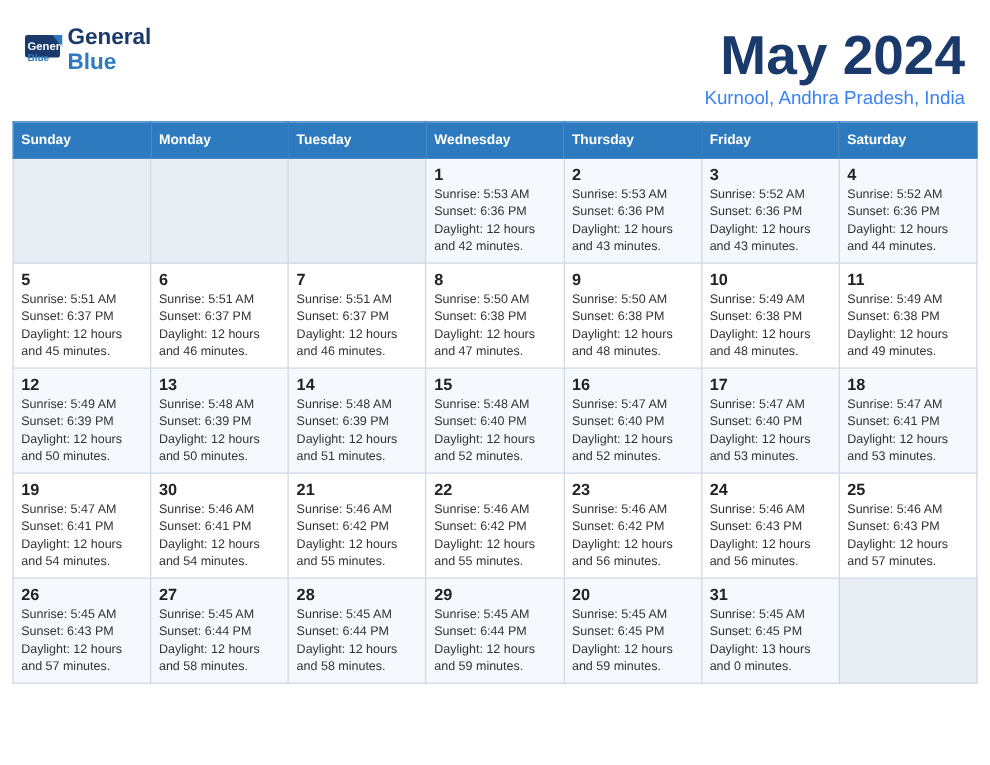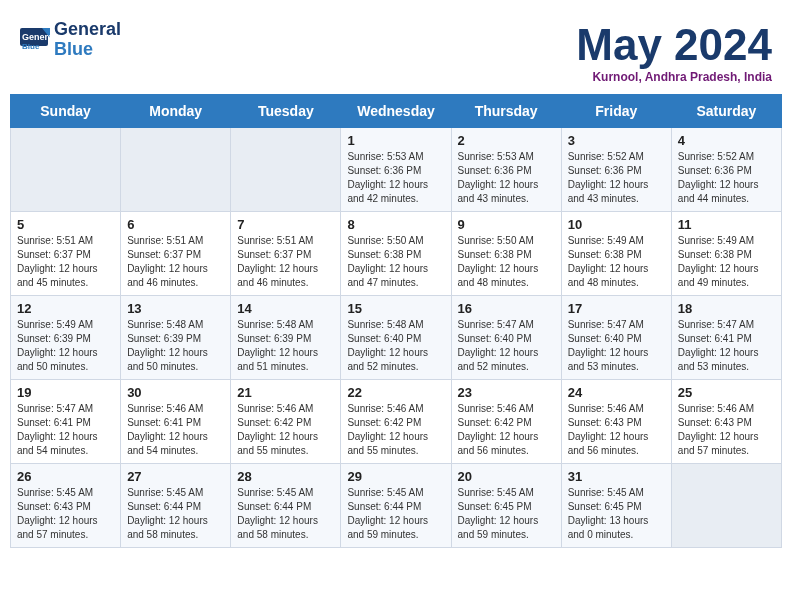--- a/index.html
+++ b/index.html
@@ -36,38 +36,37 @@
     }
     .title-block {
       text-align: right;
     }
     .main-title {
       font-size: 44px;
       font-weight: bold;
       color: #1a3a6b;
     }
     .subtitle {
-      font-size: 12px;
-      color: #701a75;
-      font-weight: bold;
+      font-size: 15px;
+      color: #3b82f6;
     }
     table {
       width: 100%;
       border-collapse: collapse;
       margin-top: 5px;
     }
     thead tr {
       background-color: #2e7abf;
       color: #fff;
     }
     thead th {
       padding: 8px 6px;
-      font-size: 14px;
+      font-size: 11px;
       font-weight: bold;
-      text-align: center;
+      text-align: left;
       border: 1px solid #2e7abf;
     }
     tbody tr {
       background: #fff;
     }
     tbody tr:nth-child(odd) {
       background: #f5f8fc;
     }
     tbody td {
       padding: 5px 6px;

